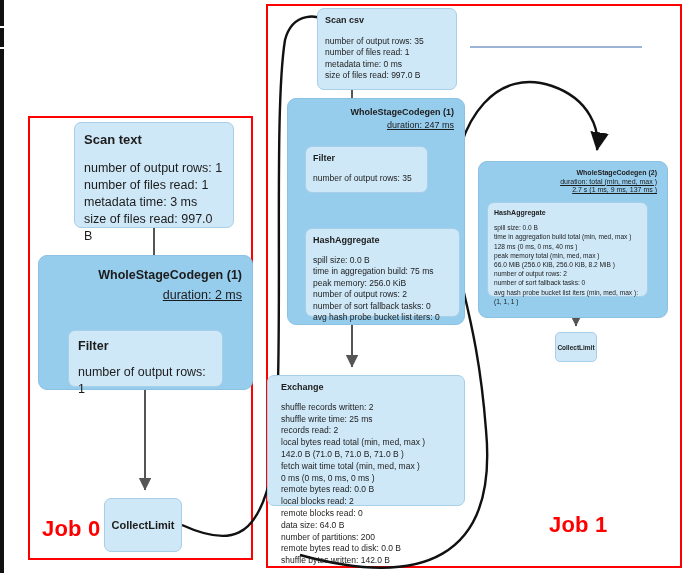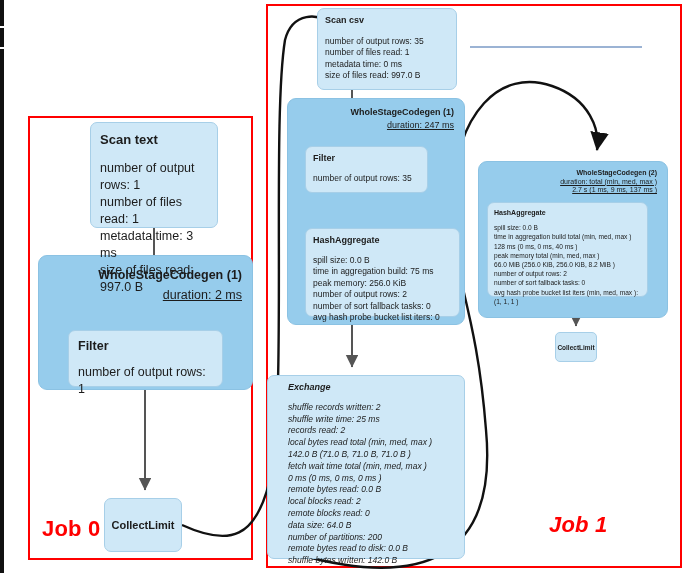--- a/index.html
+++ b/index.html
@@ -31,44 +31,44 @@
   .stage .stage-sub{display:block;text-decoration:underline;}
 
   
   svg.links{position:absolute;left:0;top:0;width:684px;height:573px;overflow:visible;}
 
   .hline{position:absolute;height:0;border-top:2px solid #9bb3d4;}
 
   
   #job0-frame{left:28px;top:116px;width:225px;height:444px;}
   #job0-label{left:42px;top:516px;}
-  #n-scan-text{left:90px;top:122px;width:128px;height:106px;padding:8px 9px;font-size:12.5px;line-height:17px;}
+  #n-scan-text{left:74px;top:122px;width:160px;height:106px;padding:8px 9px;font-size:12.5px;line-height:17px;}
   #n-scan-text .title{font-size:13px;margin-bottom:12px;}
   #stage0{left:38px;top:255px;width:215px;height:135px;}
   #stage0 .stage-head{top:9px;width:195px;font-size:12.5px;line-height:20px;}
   #n-filter0{left:68px;top:330px;width:155px;height:57px;padding:7px 9px;font-size:12.5px;line-height:17px;}
   #n-filter0 .title{font-size:12.5px;margin-bottom:9px;}
   #n-collectlimit0{left:104px;top:498px;width:78px;height:54px;
                    display:flex;align-items:center;justify-content:center;font-size:11px;font-weight:bold;}
 
   
   #job1-frame{left:266px;top:4px;width:416px;height:564px;}
-  #job1-label{left:549px;top:512px;font-style:italic;}
+  #job1-label{left:549px;top:512px;}
 
   #n-scan-csv{left:317px;top:8px;width:140px;height:82px;padding:6px 7px;font-size:8.5px;line-height:11.5px;}
   #n-scan-csv .title{font-size:9px;margin-bottom:9px;}
 
   #stage1{left:287px;top:98px;width:178px;height:227px;}
   #stage1 .stage-head{top:7px;width:162px;font-size:9px;line-height:13px;}
   #n-filter1{left:305px;top:146px;width:123px;height:47px;padding:6px 7px;font-size:8.5px;line-height:11.5px;}
   #n-filter1 .title{font-size:9px;margin-bottom:8px;}
   #n-hashagg1{left:305px;top:228px;width:155px;height:89px;padding:6px 7px;font-size:8.5px;line-height:11.5px;}
   #n-hashagg1 .title{font-size:9px;margin-bottom:8px;}
 
-  #n-exchange{left:267px;top:375px;width:198px;height:184px;padding:6px 20px;font-size:8.5px;line-height:11.8px;font-style:italic;}
+  #n-exchange{left:267px;top:375px;width:198px;height:131px;padding:6px 13px;font-size:8.5px;line-height:11.8px;}
   #n-exchange .title{font-size:9px;margin-bottom:8px;}
 
   #stage2{left:478px;top:161px;width:190px;height:157px;}
   #stage2 .stage-head{top:7px;width:176px;font-size:7px;line-height:8.5px;}
   #n-hashagg2{left:487px;top:202px;width:161px;height:95px;padding:5px 6px;font-size:6.6px;line-height:9.2px;}
   #n-hashagg2 .title{font-size:7px;margin-bottom:6px;}
 
   #n-collectlimit1{left:555px;top:332px;width:42px;height:30px;border-radius:5px;
                    display:flex;align-items:center;justify-content:center;font-size:6.5px;font-weight:bold;}
 

